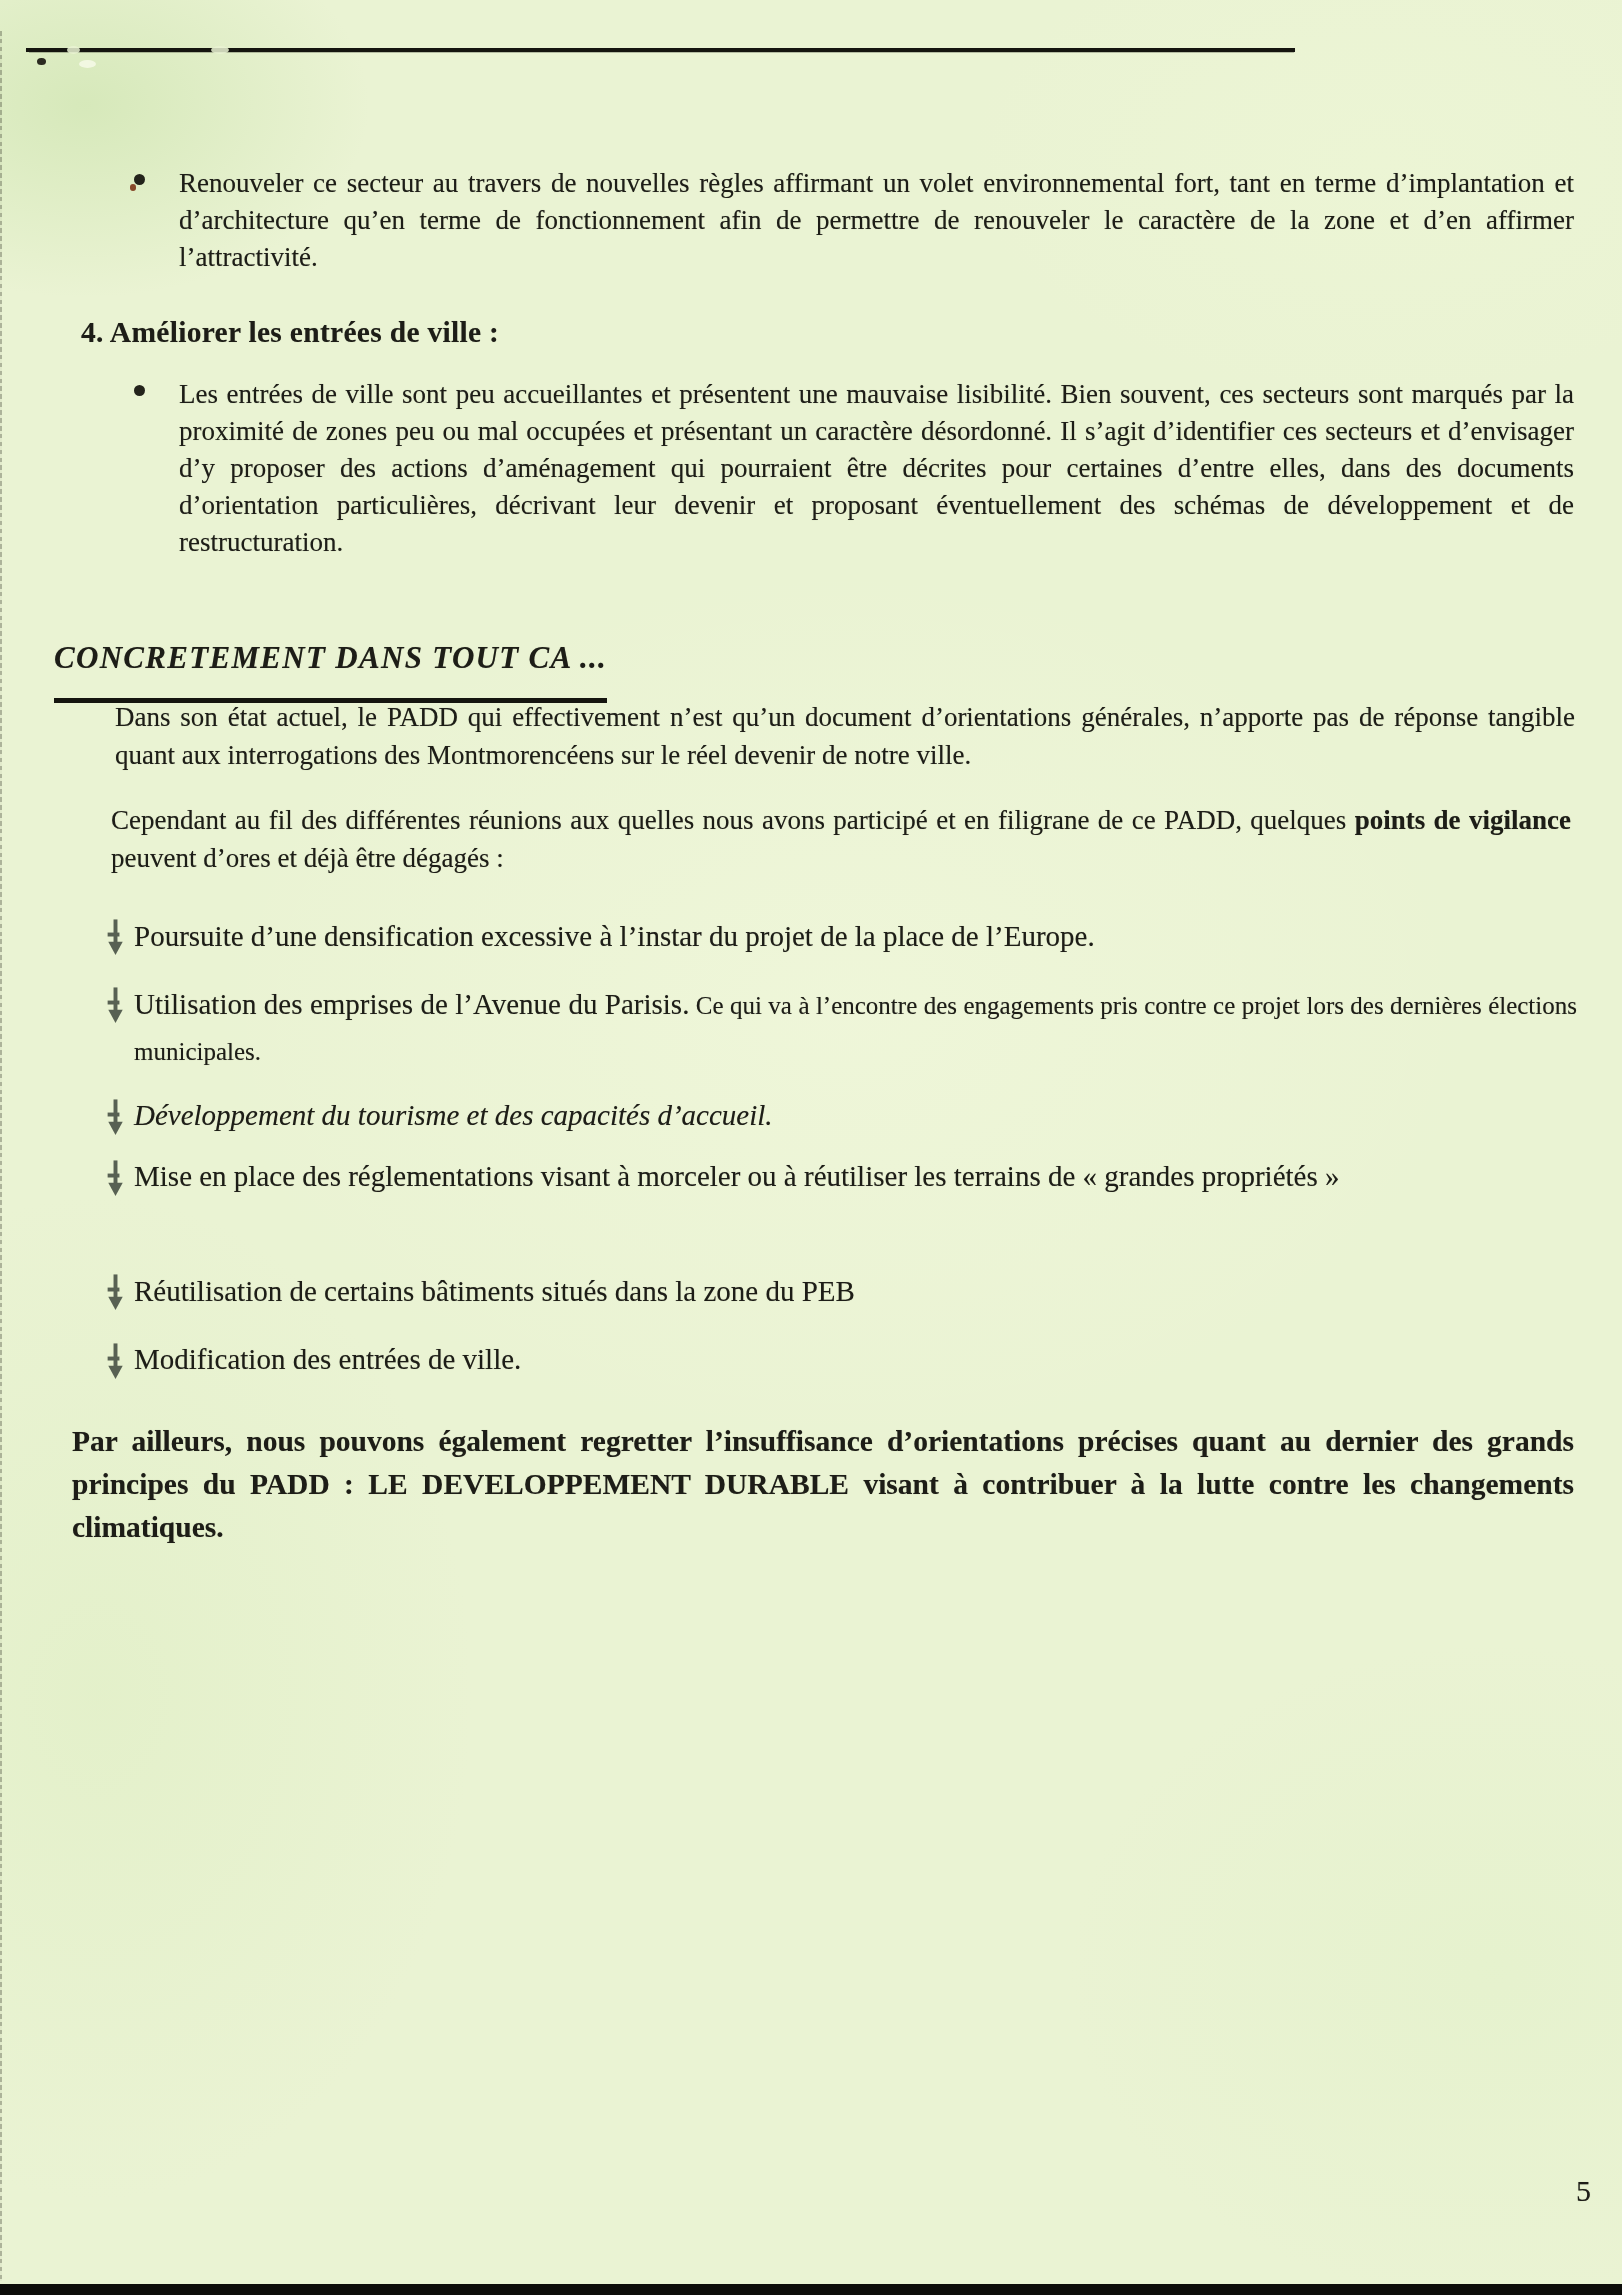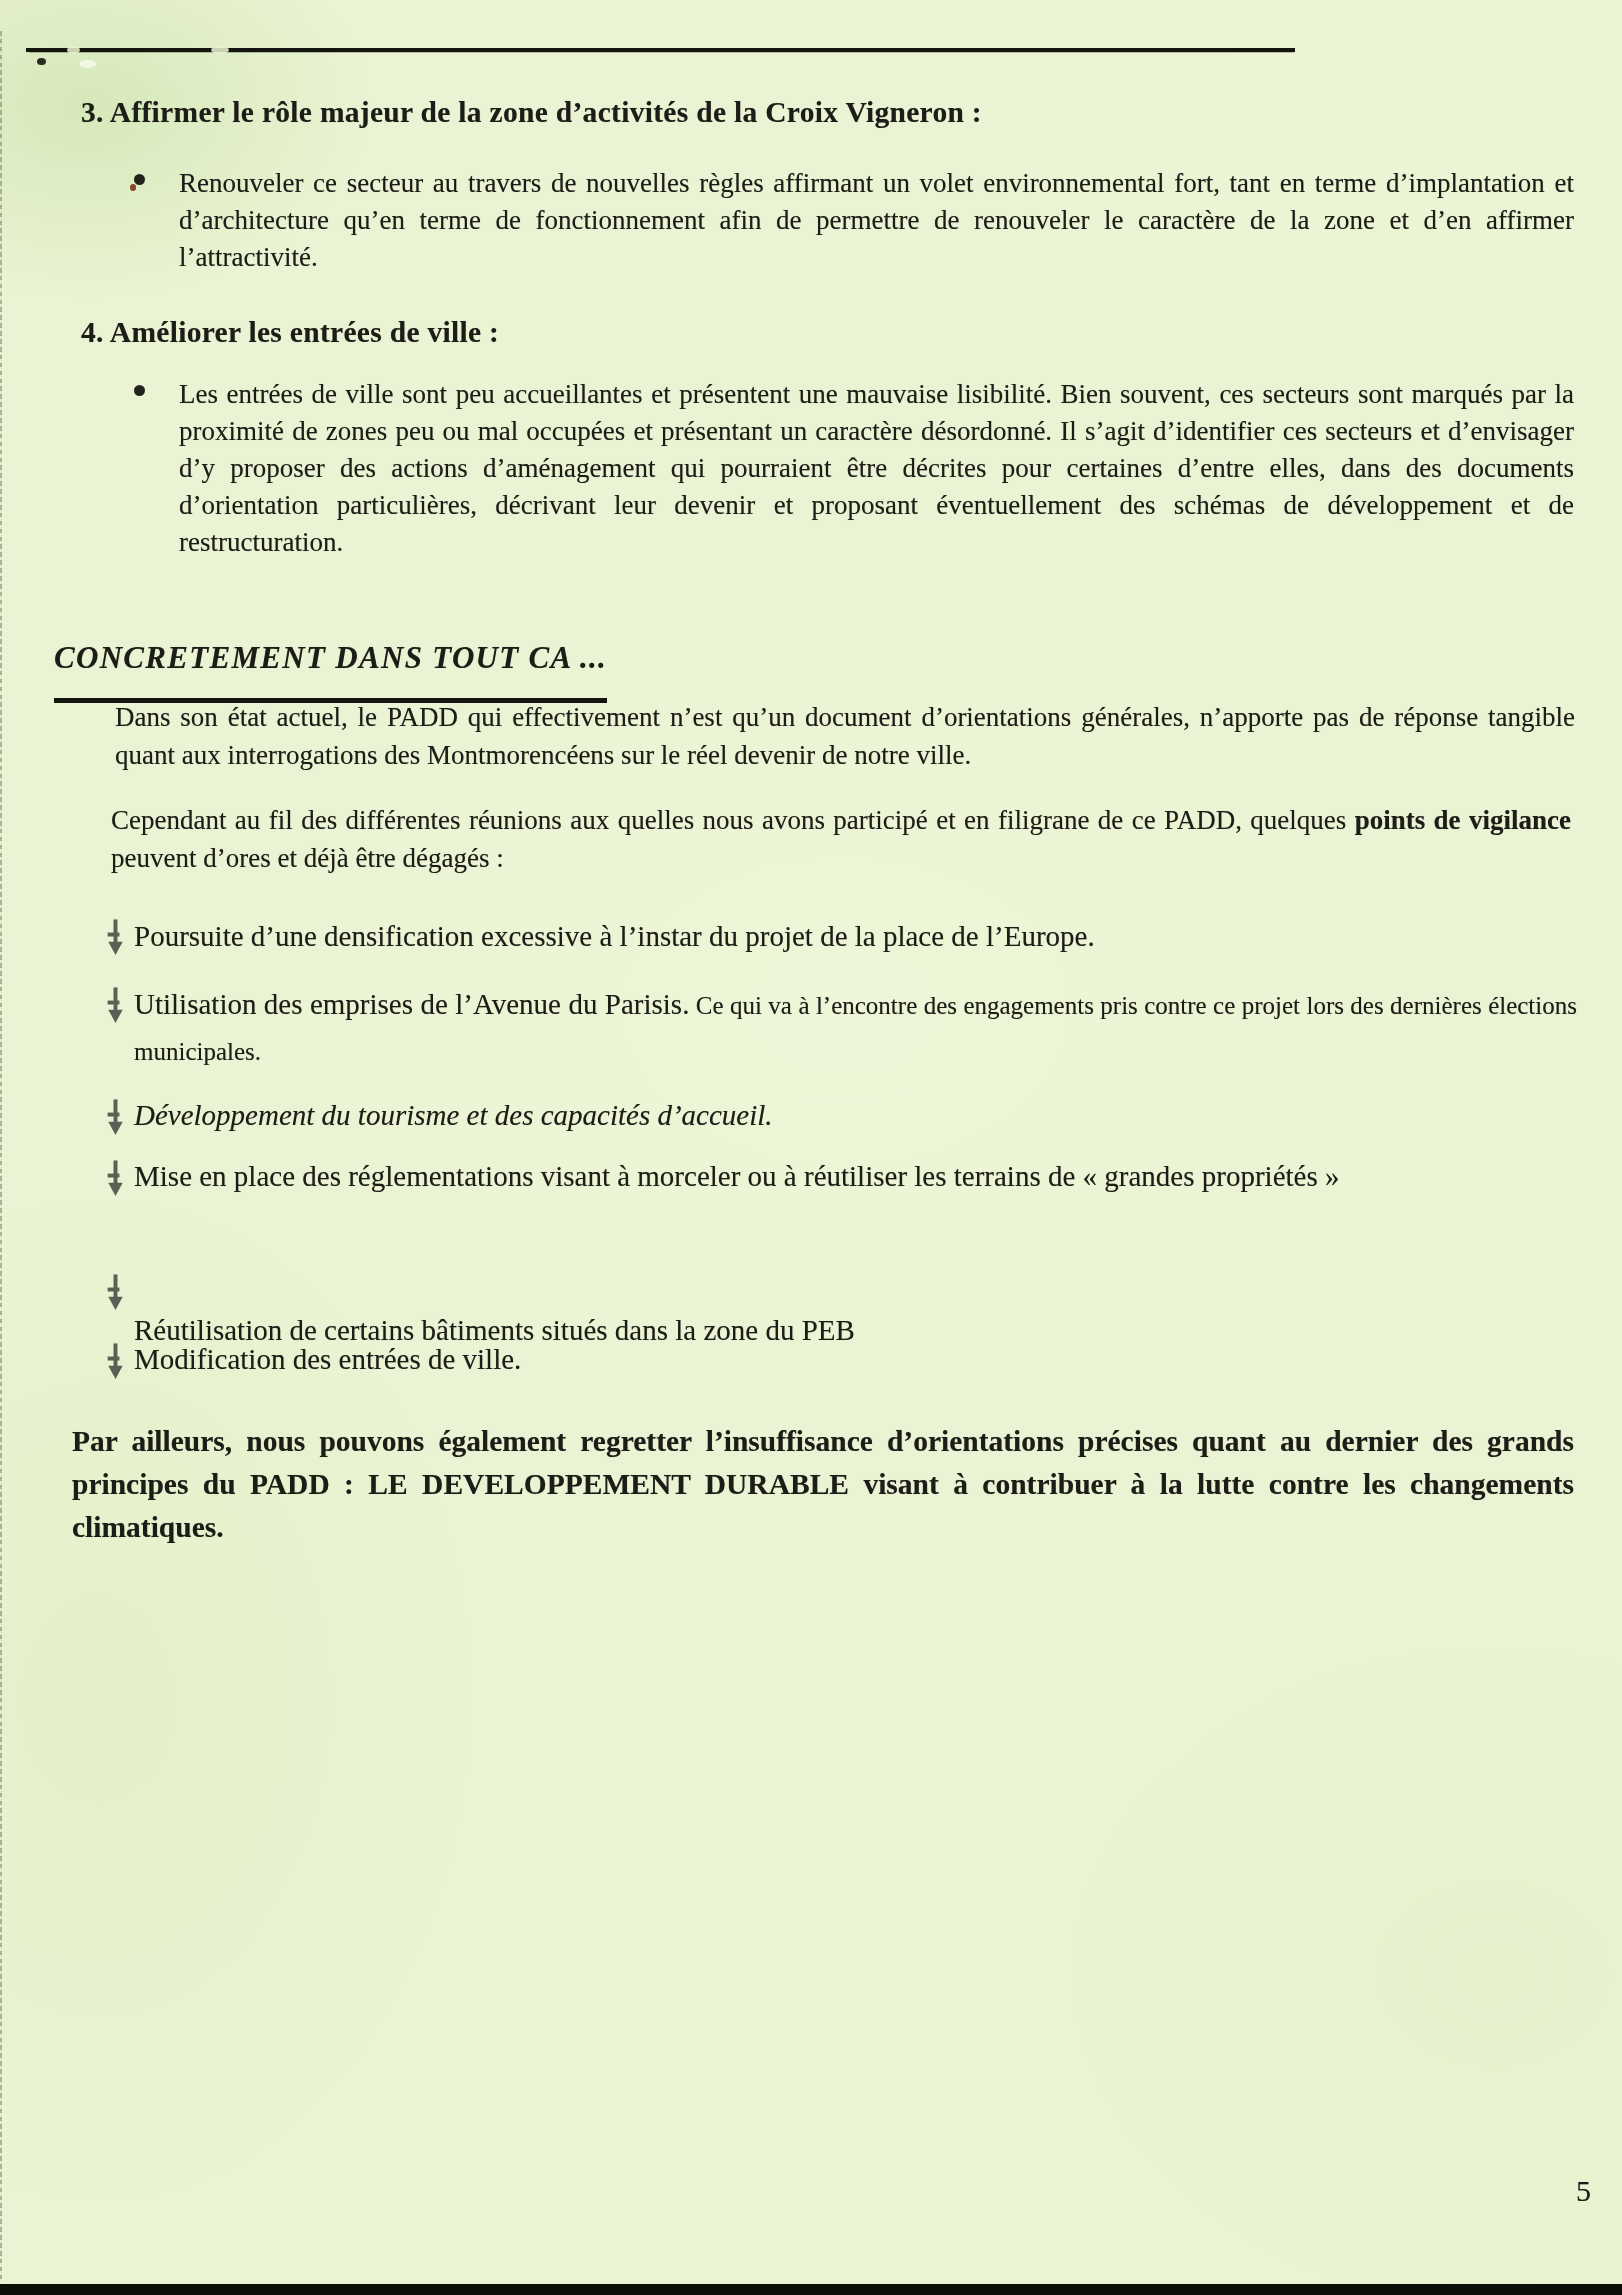--- a/index.html
+++ b/index.html
@@ -80,21 +80,21 @@
   .a6{left:105px;top:1342px;}
 
   .item{
     position:absolute;left:134px;width:1443px;
     font-size:29px;line-height:45px;text-align:justify;
   }
   .i1{top:914px;}
   .i2{top:982px;}
   .i3{top:1093px;font-style:italic;}
   .i4{top:1154px;}
-  .i5{top:1308px;}
+  .i5{top:1269px;}
   .i6{top:1337px;}
   .item .small{font-size:25px;}
 
   .closing{
     position:absolute;left:72px;top:1420px;width:1502px;
     font-size:29.5px;font-weight:bold;line-height:43px;text-align:justify;
   }
 
   .pagenum{
     position:absolute;left:1576px;top:2174px;
@@ -111,21 +111,20 @@
 <div class="page">
 
   <div class="edge-line"></div>
   <div class="rule-top"></div>
   <div class="rule-gap g1"></div>
   <div class="rule-gap g2"></div>
   <div class="spot s1"></div>
   <div class="spot s2"></div>
   <div class="spot s3"></div>
 
-  <h2 class="h h3pos txt">3. Affirmer le rôle majeur de la zone d’activités de la Croix Vigneron :</h2>
   <div class="dot d1"></div>
   <p class="body b1 txt">Renouveler ce secteur au travers de nouvelles règles affirmant un volet environnemental fort, tant en terme d’implantation et d’architecture qu’en terme de fonctionnement afin de permettre de renouveler le caractère de la zone et d’en affirmer l’attractivité.</p>
 
   <h2 class="h h4pos txt">4. Améliorer les entrées de ville :</h2>
   <div class="dot d2"></div>
   <p class="body b2 txt">Les entrées de ville sont peu accueillantes et présentent une mauvaise lisibilité. Bien souvent, ces secteurs sont marqués par la proximité de zones peu ou mal occupées et présentant un caractère désordonné. Il s’agit d’identifier ces secteurs et d’envisager d’y proposer des actions d’aménagement qui pourraient être décrites pour certaines d’entre elles, dans des documents d’orientation particulières, décrivant leur devenir et proposant éventuellement des schémas de développement  et de restructuration.</p>
 
   <h2 class="concretement txt">CONCRETEMENT DANS TOUT CA ...</h2>
 
   <p class="body p1pos txt">Dans son état actuel, le PADD qui effectivement n’est qu’un document d’orientations générales, n’apporte pas de réponse tangible quant aux interrogations des Montmorencéens sur le réel devenir de notre ville.</p>

